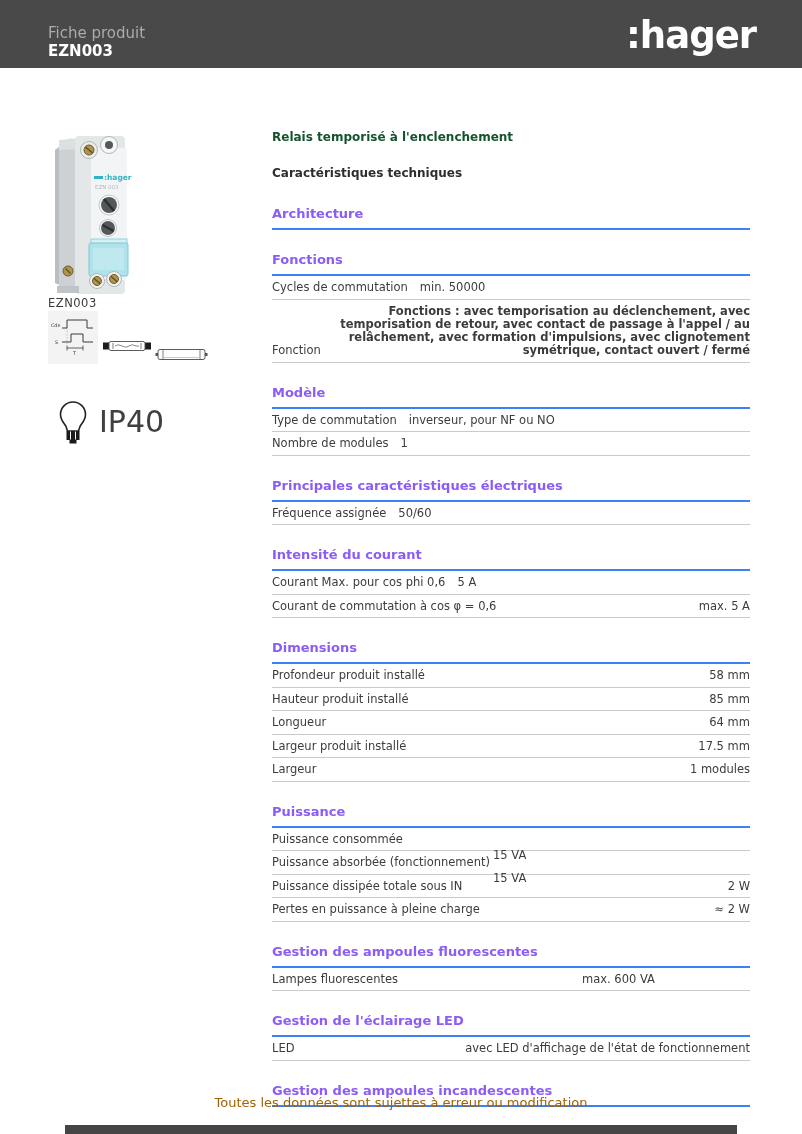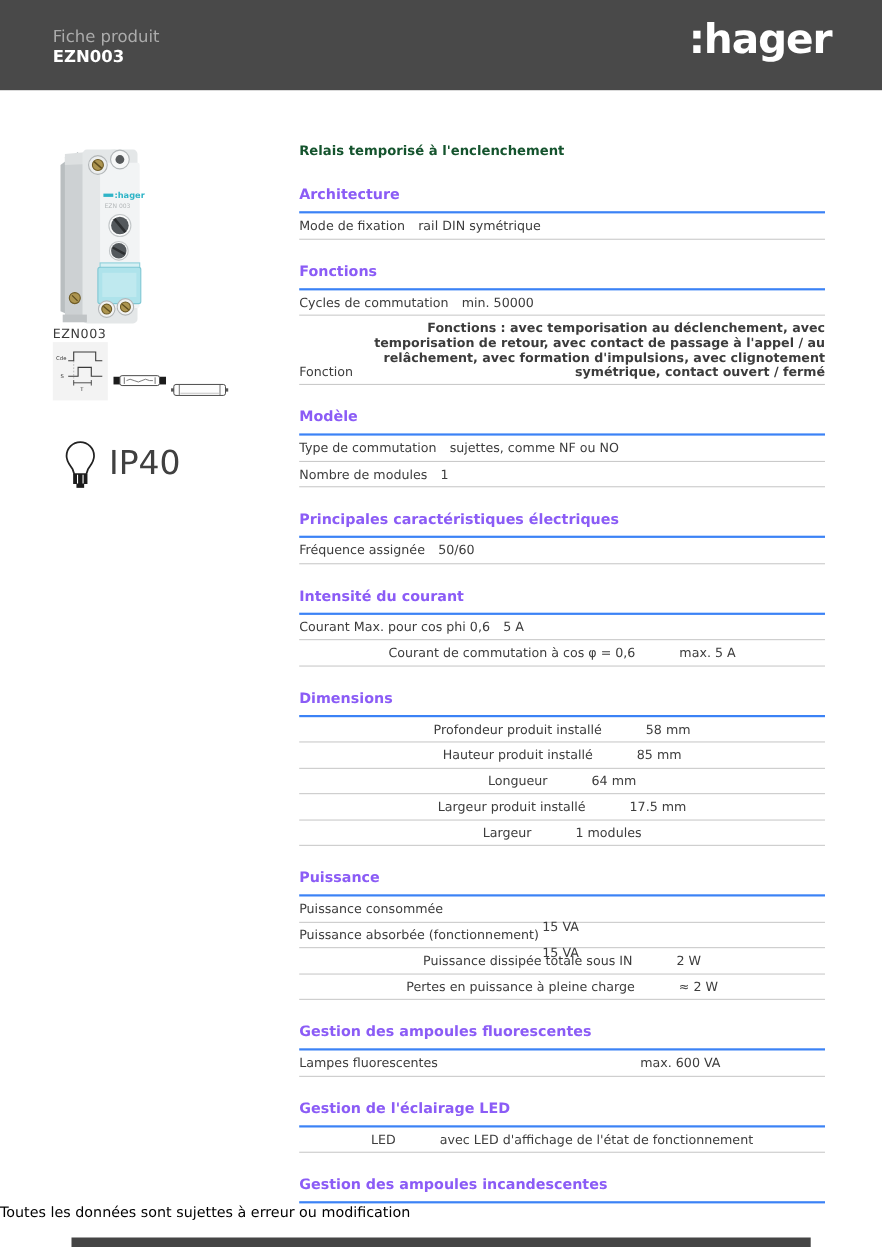--- a/index.html
+++ b/index.html
@@ -1,20 +1,20 @@
 <!DOCTYPE html>
 <html><head>
 <meta charset="utf-8">
 <style>
   html,body { margin:0; padding:0; }
   body { width:802px; height:1134px; position:relative; background:#ffffff;
          font-family:"DejaVu Sans","Liberation Sans",sans-serif; overflow:hidden; }
 
   
-  .header { position:absolute; left:0; top:0; width:802px; height:82px; background:#494949; }
+  .header { position:absolute; left:0; top:0; width:802px; height:68px; background:#494949; }
   .header .doc-type { position:absolute; left:48px; top:24px; font-size:15px; color:#ababab; }
   .header .product-code { position:absolute; left:48px; top:42px; font-size:15px; font-weight:bold; color:#ffffff; }
   .header .brand { position:absolute; right:46px; top:14px; font-size:37px; font-weight:bold; color:#ffffff; letter-spacing:-1px; }
 
   
   .product-photo { position:absolute; left:45px; top:128px; width:100px; height:170px; }
   .product-label { position:absolute; left:48px; top:296px; font-size:11.5px; color:#3a3a3a; letter-spacing:.5px; }
   .icon-box { position:absolute; left:48px; top:311px; width:50px; height:53px; background:#f3f3f3; }
   .timing-icon { position:absolute; left:50px; top:314px; width:46px; height:44px; }
   .lamp-icon { position:absolute; left:103px; top:338px; width:48px; height:16px; }
@@ -30,27 +30,27 @@
   .spec-col section { display:block; }
   .spec-col h3 { font-size:13px; font-weight:bold; color:#8b5cf6; line-height:14px;
                  margin:23px 0 0 0; padding:0 0 7px 0; border-bottom:2px solid #3b82f6; }
   .spec-col section:first-of-type h3 { margin-top:27px; }
   .row { position:relative; display:flex; border-bottom:1px solid #cacaca; padding:5px 0 4px;
          line-height:13.5px; min-height:13.5px; }
   .row .lbl { white-space:nowrap; }
   .row.inline .val { margin-left:12px; }
   .row.col .val { position:absolute; left:221px; top:21px; }
   .row.mid .val { position:absolute; left:310px; top:5px; }
-  .row.right { justify-content:center;gap:40px; }
+  .row.right { justify-content:space-between;gap:40px; }
   .row.rightml { align-items:flex-end; }
   .row.rightml .val { flex:1; text-align:right; margin-left:16px; line-height:13.3px;font-weight:bold; }
 
   
-  .disclaimer { position:absolute; left:0; top:1095px; width:802px; 
-                font-size:13px; color:#000000; }
+  .disclaimer { position:absolute; left:0; top:1095px; width:802px; text-align:center;
+                font-size:13px; color:#a16207; }
   .bottom-bar { position:absolute; left:65px; bottom:0; width:672px; height:9px; background:#454545; }
 
   svg { display:block; }
 </style>
 </head>
 <body>
 
 <div class="header">
   <div class="doc-type">Fiche produit</div>
   <div class="product-code">EZN003</div>
@@ -148,44 +148,41 @@
       <line x1="14.5" y1="32.5" x2="14.5" y2="40.5" stroke="#fff" stroke-width="1"></line>
       <line x1="19.5" y1="32.5" x2="19.5" y2="40.5" stroke="#fff" stroke-width="1"></line>
       <rect x="13.5" y="41" width="7" height="3.5" fill="#1b1b1b"></rect>
     </svg>
   </span>
   <span class="ip-text">IP40</span>
 </div>
 
 <div class="spec-col">
   <div class="doc-title">Relais temporisé à l'enclenchement</div>
+  <div class="tech-title">Caractéristiques techniques</div>
   <div>
       <section>
         <h3>Architecture</h3>
-        <div class="row inline">
-          <span class="lbl">Mode de fixation</span>
-          <span class="val">rail DIN symétrique</span>
-        </div>
       </section>
       <section>
         <h3>Fonctions</h3>
         <div class="row inline">
           <span class="lbl">Cycles de commutation</span>
           <span class="val">min. 50000</span>
         </div>
         <div class="row rightml">
           <span class="lbl">Fonction</span>
           <span class="val">Fonctions : avec temporisation au déclenchement, avec temporisation de retour, avec contact de passage à l'appel / au relâchement, avec formation d'impulsions, avec clignotement symétrique, contact ouvert / fermé</span>
         </div>
       </section>
       <section>
         <h3>Modèle</h3>
         <div class="row inline">
           <span class="lbl">Type de commutation</span>
-          <span class="val">sujettes, comme NF ou NO</span>
+          <span class="val">inverseur, pour NF ou NO</span>
         </div>
         <div class="row inline">
           <span class="lbl">Nombre de modules</span>
           <span class="val">1</span>
         </div>
       </section>
       <section>
         <h3>Principales caractéristiques électriques</h3>
         <div class="row inline">
           <span class="lbl">Fréquence assignée</span>

